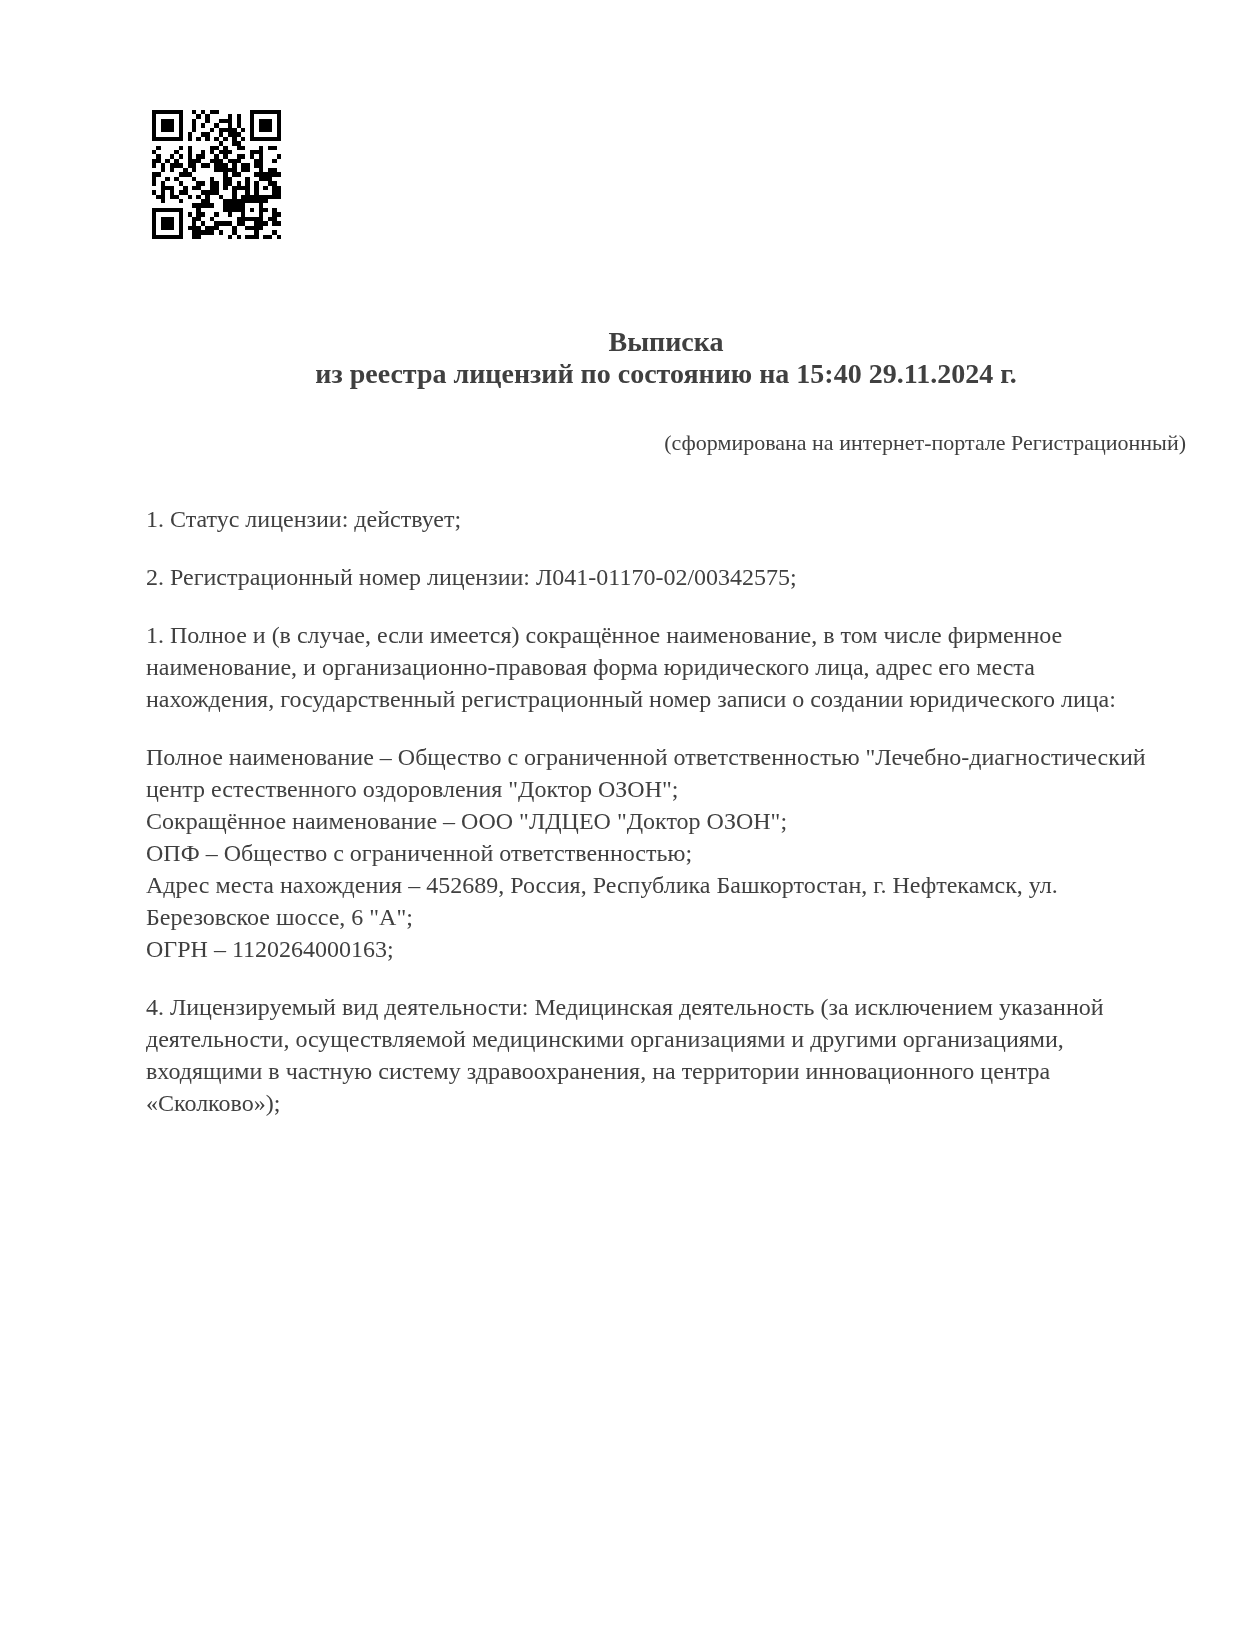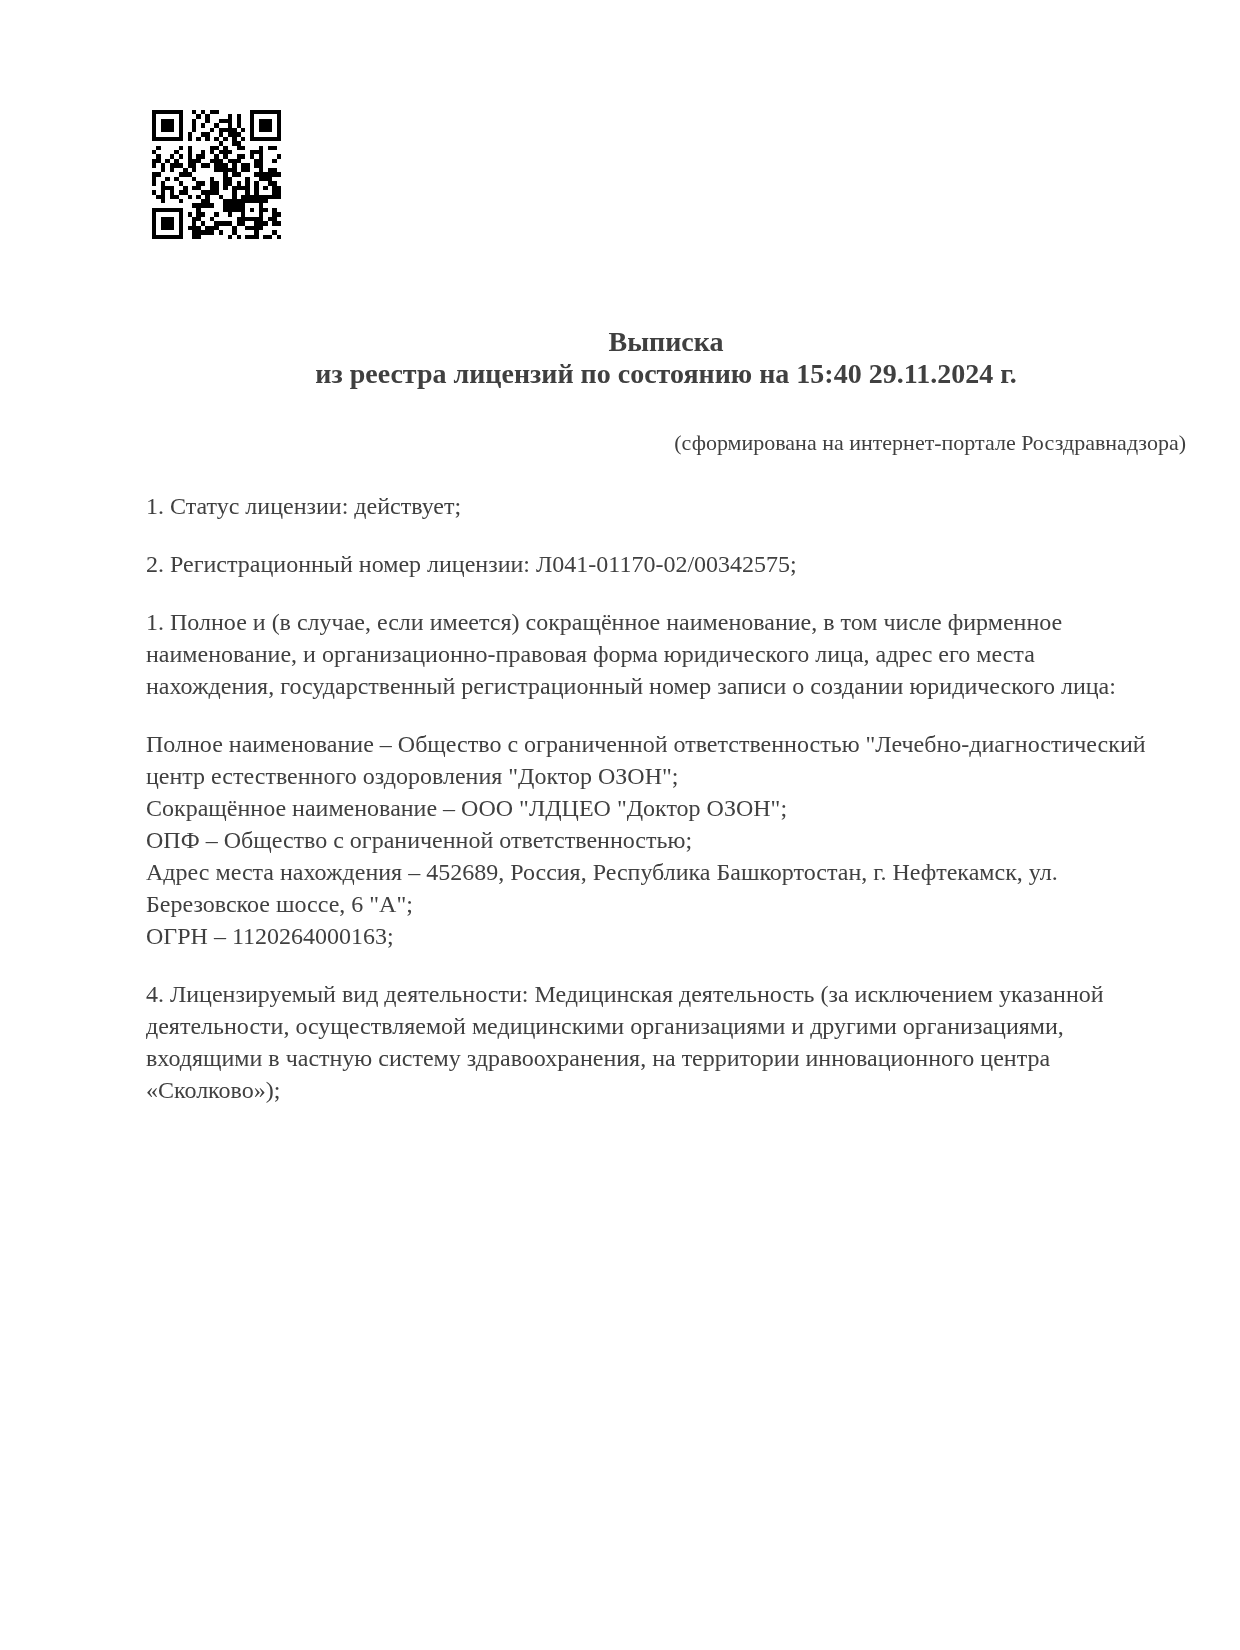--- a/index.html
+++ b/index.html
@@ -33,21 +33,21 @@
     font-size: 28px;
     line-height: 32px;
     white-space: pre-wrap;
   }
   .gen-note {
     margin-top: 38px;
     text-align: right;
     font-size: 22px;
     line-height: 30px;
   }
-  .paragraphs { margin-top: 32px; }
+  .paragraphs { margin-top: 45px; }
   .para {
     font-size: 24px;
     line-height: 32px;
     white-space: pre-wrap;
     margin: 0 0 26px 0;
   }
 </style>
 </head>
 <body>
 
@@ -464,21 +464,21 @@
         <rect x="111.21" y="124.55" width="4.45" height="4.45"></rect>
         <rect x="115.66" y="124.55" width="4.45" height="4.45"></rect>
         <rect x="124.55" y="124.55" width="4.45" height="4.45"></rect>
       </svg></div>
 
   <div class="content">
 
     <div class="doc-title">Выписка
 из реестра лицензий по состоянию на 15:40 29.11.2024 г.</div>
 
-    <div class="gen-note">(сформирована на интернет-портале Росздравнадзора)</div>
+    <div class="gen-note">(сформирована на интернет-портале Регистрационный)</div>
 
     <div class="paragraphs">
       <div class="para">1. Статус лицензии: действует;</div>
       <div class="para">2. Регистрационный номер лицензии: Л041-01170-02/00342575;</div>
       <div class="para">1. Полное и (в случае, если имеется) сокращённое наименование, в том числе фирменное
 наименование, и организационно-правовая форма юридического лица, адрес его места
 нахождения, государственный регистрационный номер записи о создании юридического лица:</div>
       <div class="para">Полное наименование – Общество с ограниченной ответственностью "Лечебно-диагностический
 центр естественного оздоровления "Доктор ОЗОН";
 Сокращённое наименование – ООО "ЛДЦЕО "Доктор ОЗОН";

